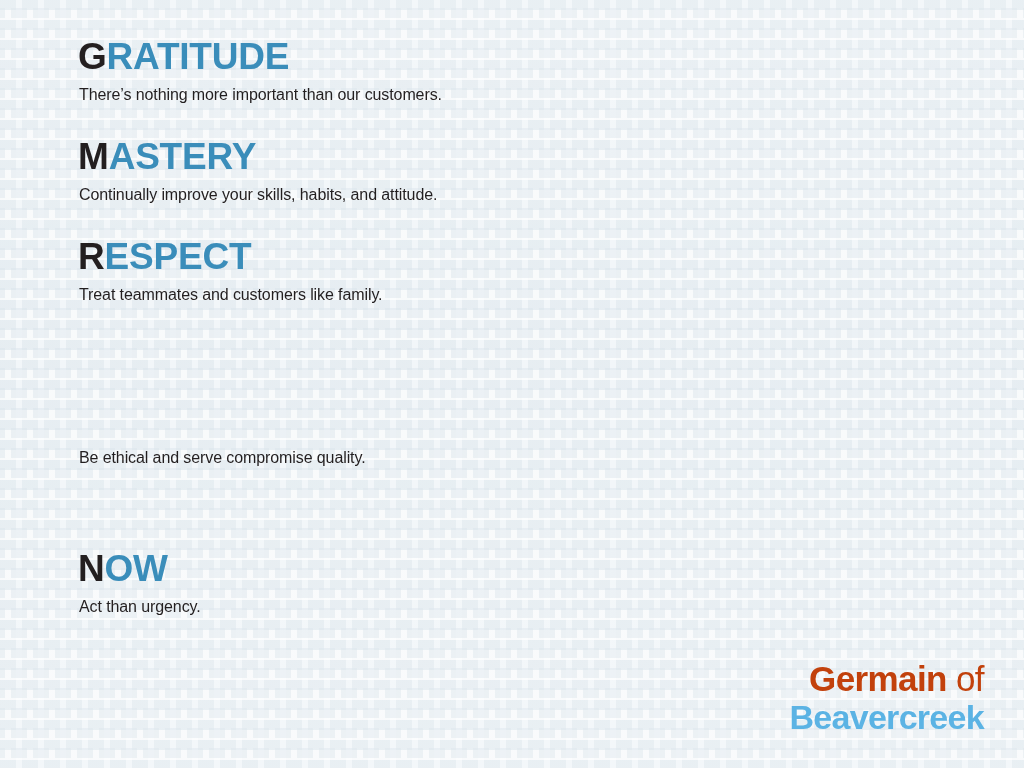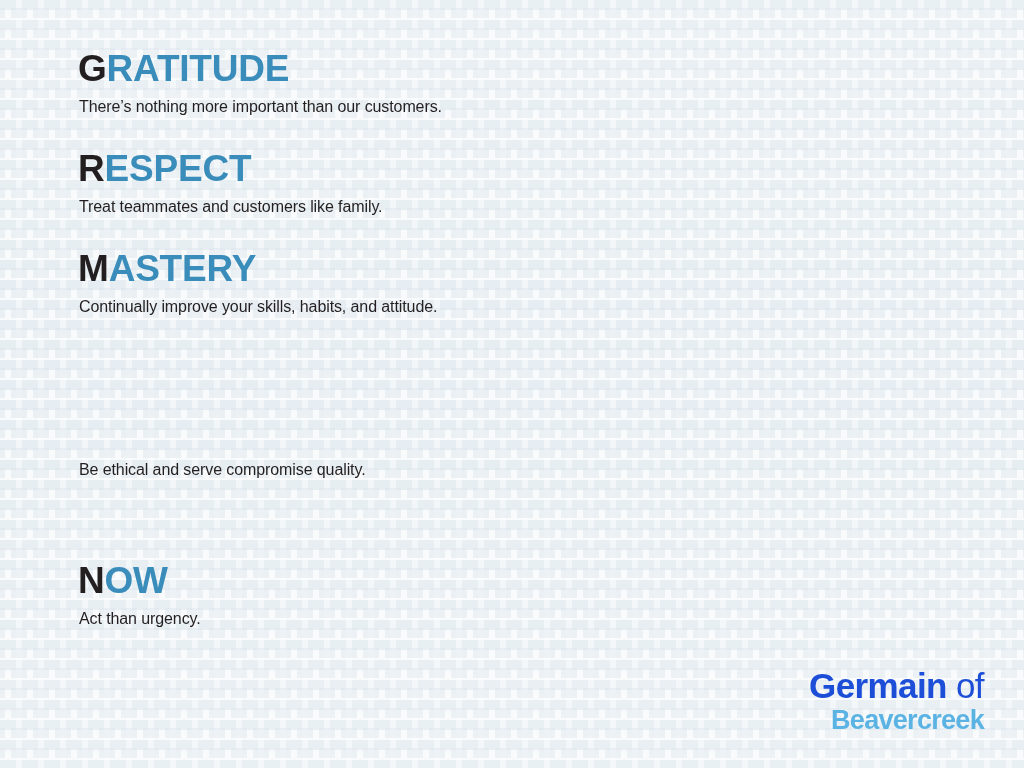--- a/index.html
+++ b/index.html
@@ -59,21 +59,21 @@
     background: linear-gradient(180deg,
        rgba(255,255,255,0.34) 0%,
        rgba(255,255,255,0.26) 45%,
        rgba(255,255,255,0.34) 100%);
   }
 
   
   #values {
     position: absolute;
     left: 78px;
-    top: 50px;
+    top: 38px;
     width: 900px;
   }
 
   .value-block {
     height: 100px;
     position: relative;
   }
 
   .value-heading {
     font-size: 37px;
@@ -101,32 +101,32 @@
   
   #logo {
     position: absolute;
     right: 40px;
     bottom: 34px;
     text-align: right;
     line-height: 1.0;
   }
   .logo-line1 {
     font-size: 35px;
-    color: #1d4ed8;
+    color: #c2410c;
     letter-spacing: -0.6px;
     white-space: nowrap;
   }
   .logo-brand {
     font-weight: bold;
   }
   .logo-of {
     font-weight: normal;
   }
   .logo-line2 {
-    font-size: 27px;
+    font-size: 34px;
     font-weight: bold;
     color: #5bb3e4;
     letter-spacing: -0.7px;
     margin-top: 4px;
     white-space: nowrap;
   }
 </style>
 </head>
 <body>
 
@@ -138,27 +138,27 @@
 
   <div id="values">
 
     <div class="value-block">
       <div class="value-heading"><span class="initial">G</span><span class="remainder">RATITUDE</span></div>
       <div class="value-desc">There’s nothing more important than our customers.</div>
     </div>
 
 
     <div class="value-block">
-      <div class="value-heading"><span class="initial">R</span><span class="remainder">ESPECT</span></div>
-      <div class="value-desc">Treat teammates and customers like family.</div>
+      <div class="value-heading"><span class="initial">M</span><span class="remainder">ASTERY</span></div>
+      <div class="value-desc">Continually improve your skills, habits, and attitude.</div>
     </div>
 
     <div class="value-block">
-      <div class="value-heading"><span class="initial">M</span><span class="remainder">ASTERY</span></div>
-      <div class="value-desc">Continually improve your skills, habits, and attitude.</div>
+      <div class="value-heading"><span class="initial">R</span><span class="remainder">ESPECT</span></div>
+      <div class="value-desc">Treat teammates and customers like family.</div>
     </div>
 
     <div class="value-block">
     </div>
 
     <div class="value-block">
       <div class="value-desc">Be ethical and serve compromise quality.</div>
     </div>
 
     <div class="value-block">

